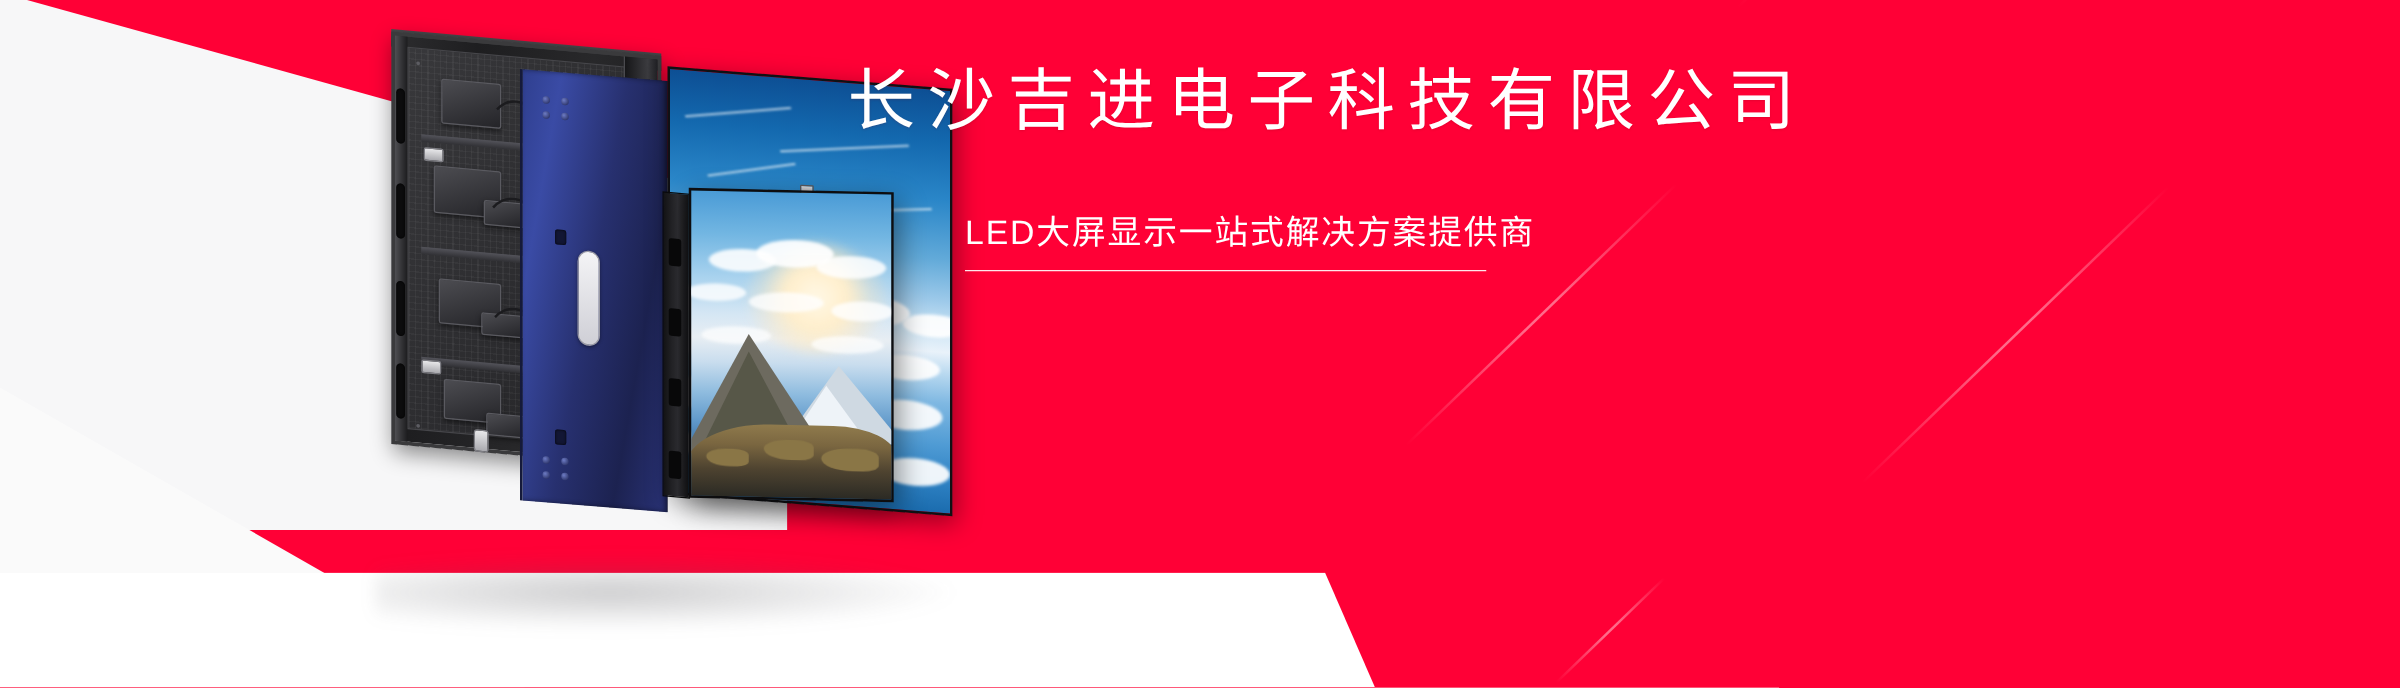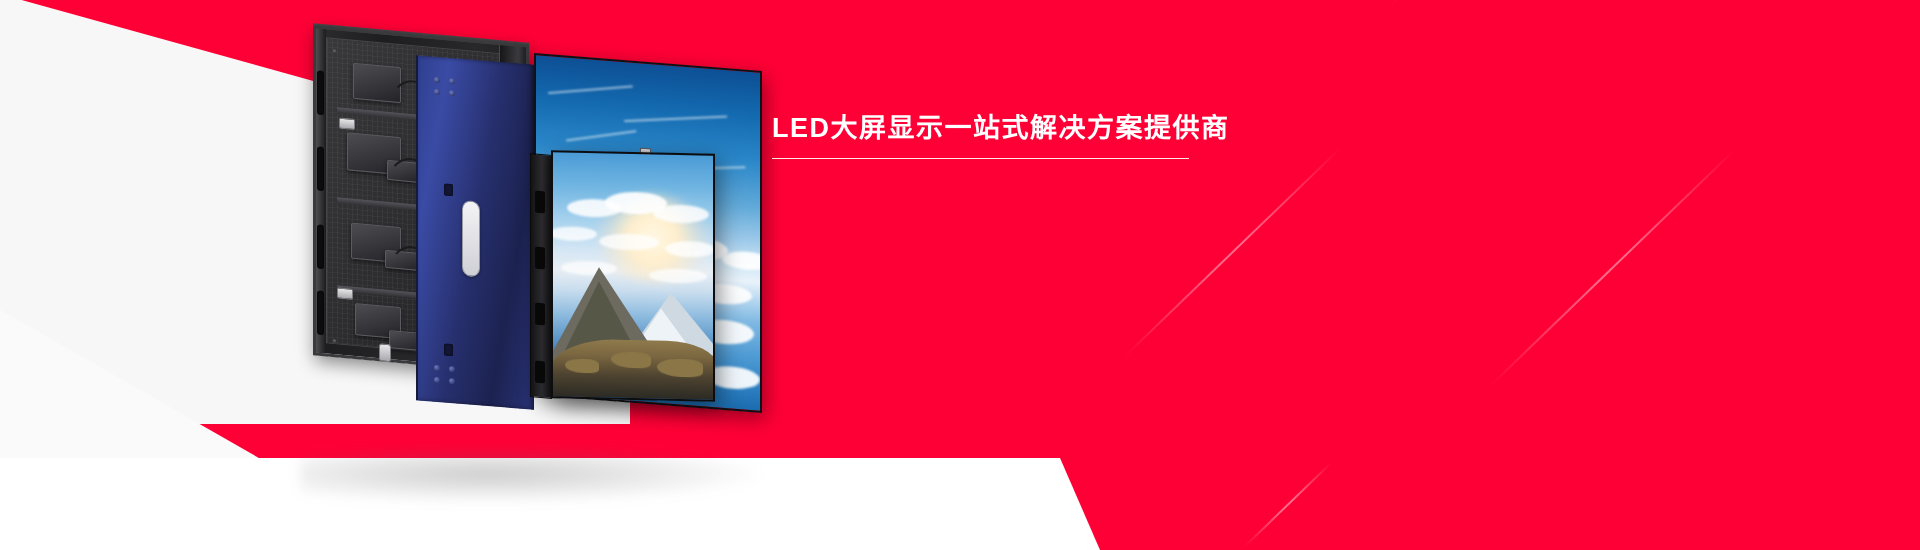--- a/index.html
+++ b/index.html
@@ -82,21 +82,21 @@
     white-space:nowrap;
     text-shadow:0 1px 2px rgba(120,0,20,.18);
   }
   .tagline-wrap{
     margin-top:54px;
     padding-left:94px;
   }
   .tagline{
     font-size:27px;
     letter-spacing:1.5px;
-    font-weight:700;
+    font-weight:400;
     margin:0;
     white-space:nowrap;
   }
   .divider{
     margin-top:13px;
     width:417px;
     height:1px;
     background:rgba(255,255,255,.9);
   }
   .subtagline{
@@ -522,20 +522,21 @@
       <div class="foreground"></div>
       <div class="rock" style="left:12px;bottom:24px;width:34px;height:14px"></div>
       <div class="rock" style="left:58px;bottom:30px;width:40px;height:16px"></div>
       <div class="rock" style="left:104px;bottom:22px;width:46px;height:18px"></div>
     </div>
 
   </div>
 
   <div class="text-block">
 
+    <h1 class="company-title">长沙吉进电子科技有限公司</h1>
 
     <div class="tagline-wrap">
       <p class="tagline">LED大屏显示一站式解决方案提供商</p>
 
       <div class="divider"></div>
     </div>
 
   </div>
 
 </div>

